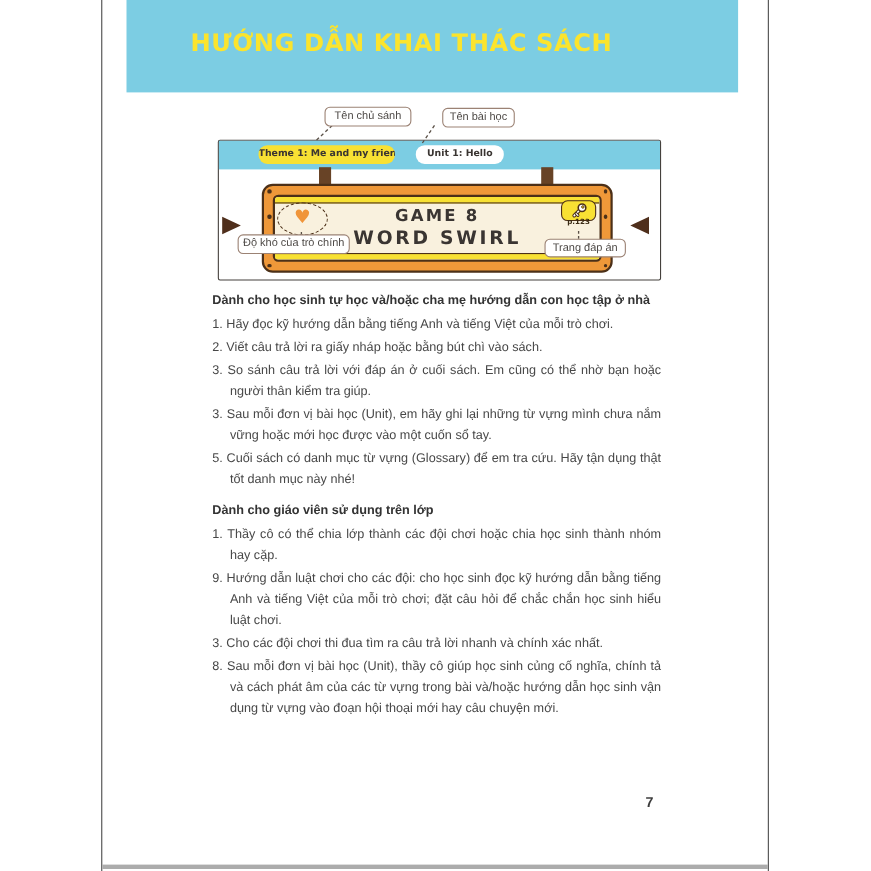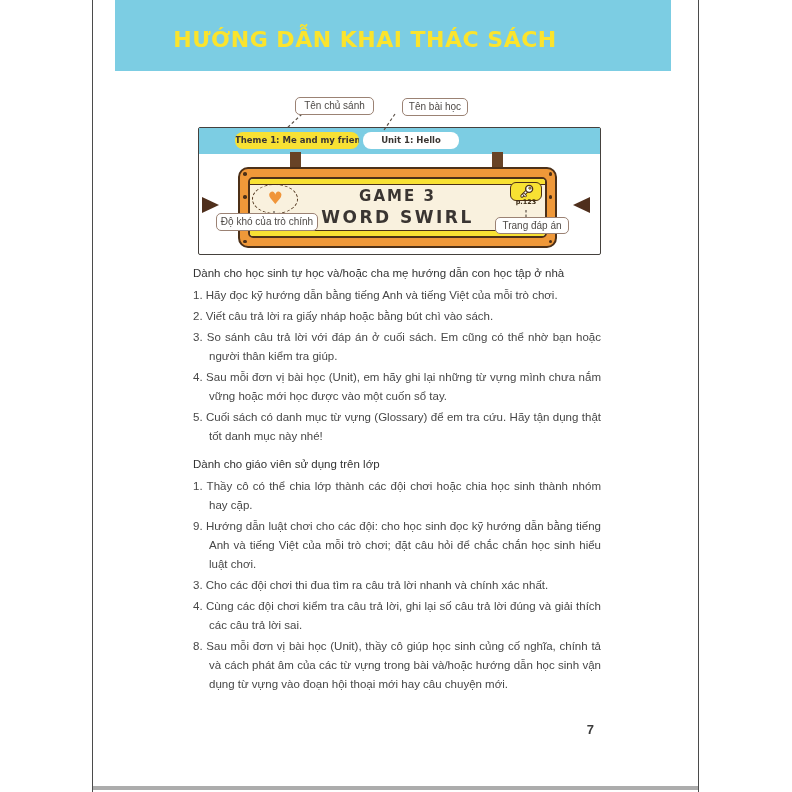--- a/index.html
+++ b/index.html
@@ -3,34 +3,34 @@
 <meta charset="utf-8">
 <style>
   html,body{margin:0;padding:0;background:#ffffff;}
   .canvas{position:relative;width:792px;height:792px;background:#ffffff;overflow:hidden;
           font-family:"Liberation Sans",sans-serif;}
   .page{position:absolute;left:92px;top:0;width:607px;height:792px;background:#ffffff;
         border-left:1px solid #4b4b4b;border-right:1px solid #4b4b4b;box-sizing:border-box;}
   .page-bottom-edge{position:absolute;left:0;right:0;bottom:2px;height:4px;background:#acacac;}
 
   
-  .banner{position:absolute;left:22px;top:0;width:556px;height:71px;background:#7ccde3;}
+  .banner{position:absolute;left:22px;top:0;width:556px;height:84px;background:#7ccde3;}
   .banner-title{position:absolute;left:0;right:56px;top:27px;text-align:center;
                 color:#fbe42d;font-weight:bold;font-size:22px;letter-spacing:.5px;
                 font-family:"DejaVu Sans",sans-serif;}
 
   
   .diagram{position:absolute;left:0;top:0;width:605px;height:270px;}
   .card{position:absolute;left:105px;top:127px;width:403px;height:128px;background:#ffffff;
         border:1.5px solid #45413d;border-radius:2px;box-sizing:border-box;}
   .card-band{position:absolute;left:0;top:0;right:0;height:26px;background:#7ccde3;}
   .tab{position:absolute;top:4px;height:17px;border-radius:8px;font-size:8.5px;font-weight:bold;
        line-height:17px;text-align:center;color:#3a3532;font-family:"DejaVu Sans",sans-serif;white-space:nowrap;overflow:hidden;}
   .tab-theme{left:36px;width:124px;background:#f8e133;}
-  .tab-unit{left:164px;width:96px;background:#ffffff;}
+  .tab-unit{left:179px;width:80px;background:#ffffff;}
 
   .post{position:absolute;top:152px;width:11px;height:17px;background:#684326;}
   .post-l{left:197px;} .post-r{left:399px;}
 
   .sign{position:absolute;left:145px;top:167px;width:319px;height:81px;background:#ef9839;
         border:2px solid #4c3018;border-radius:10px;box-sizing:border-box;z-index:2;}
   .sign-inner{position:absolute;left:8px;right:8px;top:8px;bottom:8px;background:#f9f1de;
               border:2px solid #4c3018;border-radius:5px;overflow:hidden;}
   .strip{position:absolute;left:0;right:0;height:5px;background:#f8e133;}
   .strip-top{top:0;border-bottom:1px solid #4c3018;}
@@ -63,21 +63,21 @@
   .co-unit{left:309px;top:98px;width:64px;height:16px;}
   .co-diff{left:123px;top:213px;width:100px;height:16px;}
   .co-ans{left:402px;top:217px;width:72px;height:15px;}
 
   .connectors{position:absolute;left:0;top:0;z-index:5;pointer-events:none;}
 
   
   .content{position:absolute;left:100px;top:264px;width:408px;color:#474747;
            font-size:11.5px;line-height:19px;}
   .content p{margin:0;}
-  .h{font-weight:normal;color:#333333;margin:0 0 3px 0 !important;}
+  .h{font-weight:bold;color:#333333;margin:0 0 3px 0 !important;}
   .h2{margin-top:9px !important;}
   .item{padding-left:16px;text-indent:-16px;text-align:justify;margin-bottom:2px !important;}
   .pageno{position:absolute;top:722px;right:104px;font-weight:bold;font-size:13px;color:#3c3c3c;}
 </style>
 </head>
 <body>
 
 <div class="canvas">
   <div class="page">
 
@@ -112,21 +112,21 @@
         <i class="dot d2"></i>
         <i class="dot d3"></i>
         <i class="dot d4"></i>
         <i class="dot d5"></i>
         <i class="dot d6"></i>
         <i class="dot d7"></i>
         <i class="dot d8"></i>
         <div class="sign-inner">
           <div class="strip strip-top"></div>
           <div class="strip strip-bottom"></div>
-          <div class="sign-title">GAME 3</div>
+          <div class="sign-title">GAME 8</div>
           <div class="sign-name">WORD SWIRL</div>
         </div>
         <div class="heart-ellipse">
           <span class="heart">♥</span>
         </div>
         <div class="key-box">
           <svg width="15" height="15" viewBox="0 0 16 16">
             <path d="M8.6 7.4 L3.2 12.8" stroke="#4c3018" stroke-width="3.6" stroke-linecap="round"></path>
             <path d="M8.6 7.4 L3.2 12.8" stroke="#ffffff" stroke-width="1.6" stroke-linecap="round"></path>
             <path d="M5.1 10.9 l1.7 1.7" stroke="#4c3018" stroke-width="3" stroke-linecap="round"></path>
@@ -143,28 +143,27 @@
 
       <div class="callout co-diff">Độ khó của trò chính</div>
       <div class="callout co-ans">Trang đáp án</div>
     </div>
 
     <div class="content">
       <p class="h">Dành cho học sinh tự học và/hoặc cha mẹ hướng dẫn con học tập ở nhà</p>
       <p class="item">1. Hãy đọc kỹ hướng dẫn bằng tiếng Anh và tiếng Việt của mỗi trò chơi.</p>
       <p class="item">2. Viết câu trả lời ra giấy nháp hoặc bằng bút chì vào sách.</p>
       <p class="item">3. So sánh câu trả lời với đáp án ở cuối sách. Em cũng có thể nhờ bạn hoặc người thân kiểm tra giúp.</p>
-      <p class="item">4. Sau mỗi đơn vị bài học (Unit), em hãy ghi lại những từ vựng mình chưa nắm vững hoặc mới học được vào một cuốn sổ tay.</p>
+      <p class="item">3. Sau mỗi đơn vị bài học (Unit), em hãy ghi lại những từ vựng mình chưa nắm vững hoặc mới học được vào một cuốn sổ tay.</p>
       <p class="item">5. Cuối sách có danh mục từ vựng (Glossary) để em tra cứu. Hãy tận dụng thật tốt danh mục này nhé!</p>
 
       <p class="h h2">Dành cho giáo viên sử dụng trên lớp</p>
       <p class="item">1. Thầy cô có thể chia lớp thành các đội chơi hoặc chia học sinh thành nhóm hay cặp.</p>
       <p class="item">9. Hướng dẫn luật chơi cho các đội: cho học sinh đọc kỹ hướng dẫn bằng tiếng Anh và tiếng Việt của mỗi trò chơi; đặt câu hỏi để chắc chắn học sinh hiểu luật chơi.</p>
       <p class="item">3. Cho các đội chơi thi đua tìm ra câu trả lời nhanh và chính xác nhất.</p>
-      <p class="item">4. Cùng các đội chơi kiểm tra câu trả lời, ghi lại số câu trả lời đúng và giải thích các câu trả lời sai.</p>
       <p class="item">8. Sau mỗi đơn vị bài học (Unit), thầy cô giúp học sinh củng cố nghĩa, chính tả và cách phát âm của các từ vựng trong bài và/hoặc hướng dẫn học sinh vận dụng từ vựng vào đoạn hội thoại mới hay câu chuyện mới.</p>
     </div>
 
     <div class="pageno">7</div>
 
     <div class="page-bottom-edge"></div>
   </div>
 </div>
 
 </body></html>

